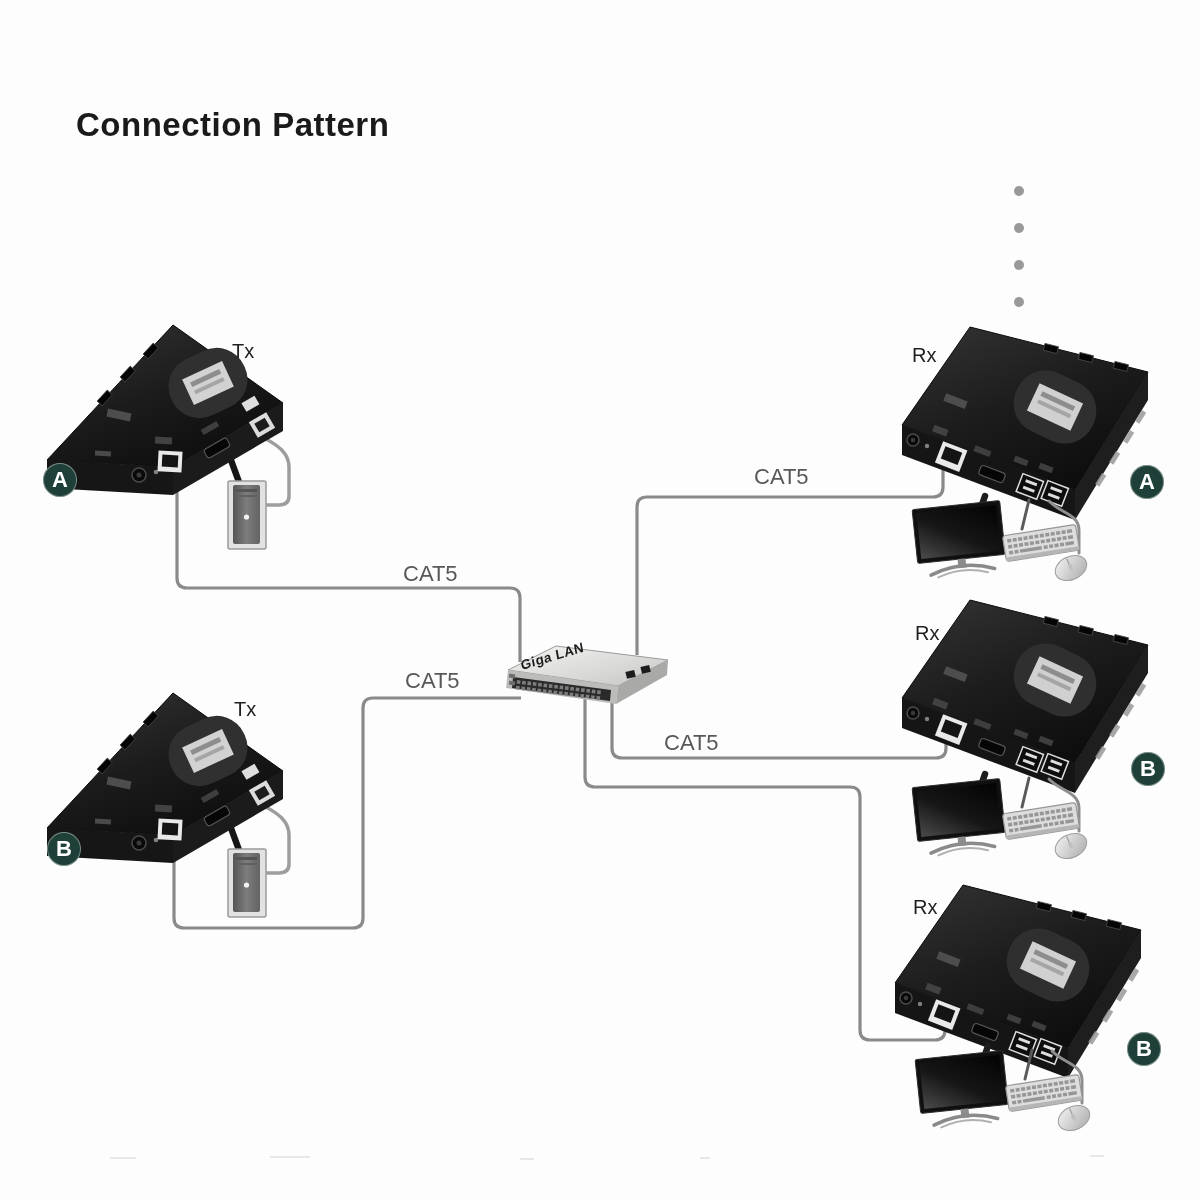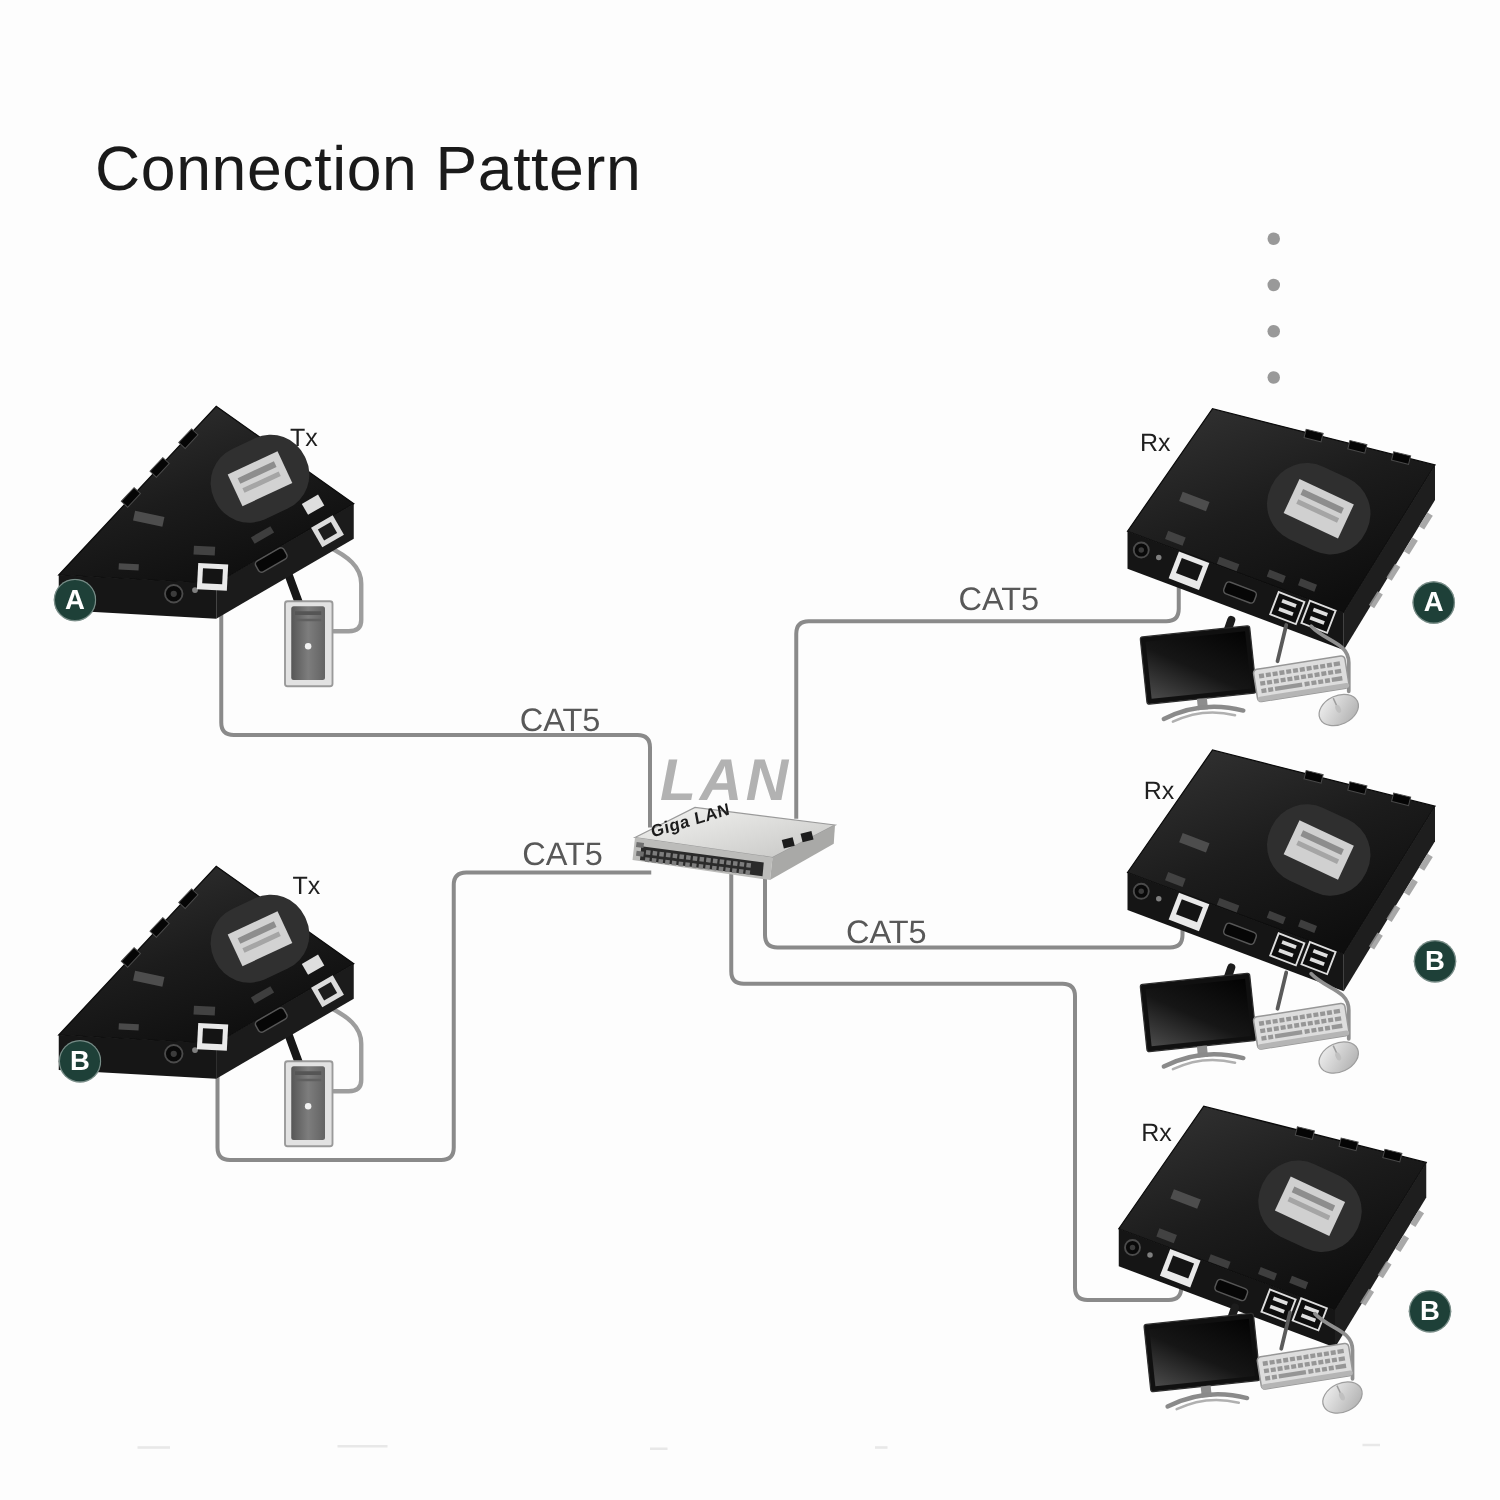--- a/index.html
+++ b/index.html
@@ -1,25 +1,25 @@
 <!DOCTYPE html>
 <html><head>
 <meta charset="utf-8">
 <style>
   html,body{margin:0;padding:0;background:#ffffff;}
   .stage{position:relative;width:1200px;height:1200px;background:#fdfdfd;overflow:hidden;
          font-family:"Liberation Sans",sans-serif;}
   .stage svg{position:absolute;left:0;top:0;}
-  .title{position:absolute;left:76px;top:106px;font-size:50px;font-weight:normal;
+  .title{position:absolute;left:76px;top:106px;font-size:33px;font-weight:bold;
          color:#1a1a1a;letter-spacing:.5px;}
   .devlbl{position:absolute;font-size:20px;font-weight:500;color:#1f1f1f;}
   .badge{position:absolute;width:34px;height:34px;border-radius:50%;background:#1e4038;
          color:#ffffff;font-weight:bold;font-size:22px;display:flex;align-items:center;
          justify-content:center;box-shadow:0 0 0 1px rgba(255,255,255,.4) inset;}
-  .cat5{position:absolute;width:90px;text-align:center;font-size:26px;color:#585858;}
+  .cat5{position:absolute;width:90px;text-align:left;font-size:22px;color:#585858;}
   .lan{position:absolute;left:528px;top:596px;font-size:47px;font-weight:bold;
        font-style:italic;color:#b2b2b2;letter-spacing:3px;}
   .gigalan{position:absolute;left:521px;top:658px;width:90px;font-size:13.5px;font-weight:bold;
            color:#1c1c1c;transform:rotate(-16.5deg) skewX(-6deg);transform-origin:left center;
            letter-spacing:.5px;}
 </style>
 </head>
 <body>
 
 <div class="stage">
@@ -336,16 +336,15 @@
 <div class="badge" style="left:47px;top:832px;">B</div>
 <div class="badge" style="left:1130px;top:465px;">A</div>
 <div class="badge" style="left:1131px;top:752px;">B</div>
 <div class="badge" style="left:1127px;top:1032px;">B</div>
 
 <div class="cat5" style="left:403px;top:561px;">CAT5</div>
 <div class="cat5" style="left:405px;top:668px;">CAT5</div>
 <div class="cat5" style="left:754px;top:464px;">CAT5</div>
 <div class="cat5" style="left:664px;top:730px;">CAT5</div>
 
-<div class="lan">LAN</div>
 <div class="gigalan">Giga LAN</div>
 
 </div>
 
 </body></html>

